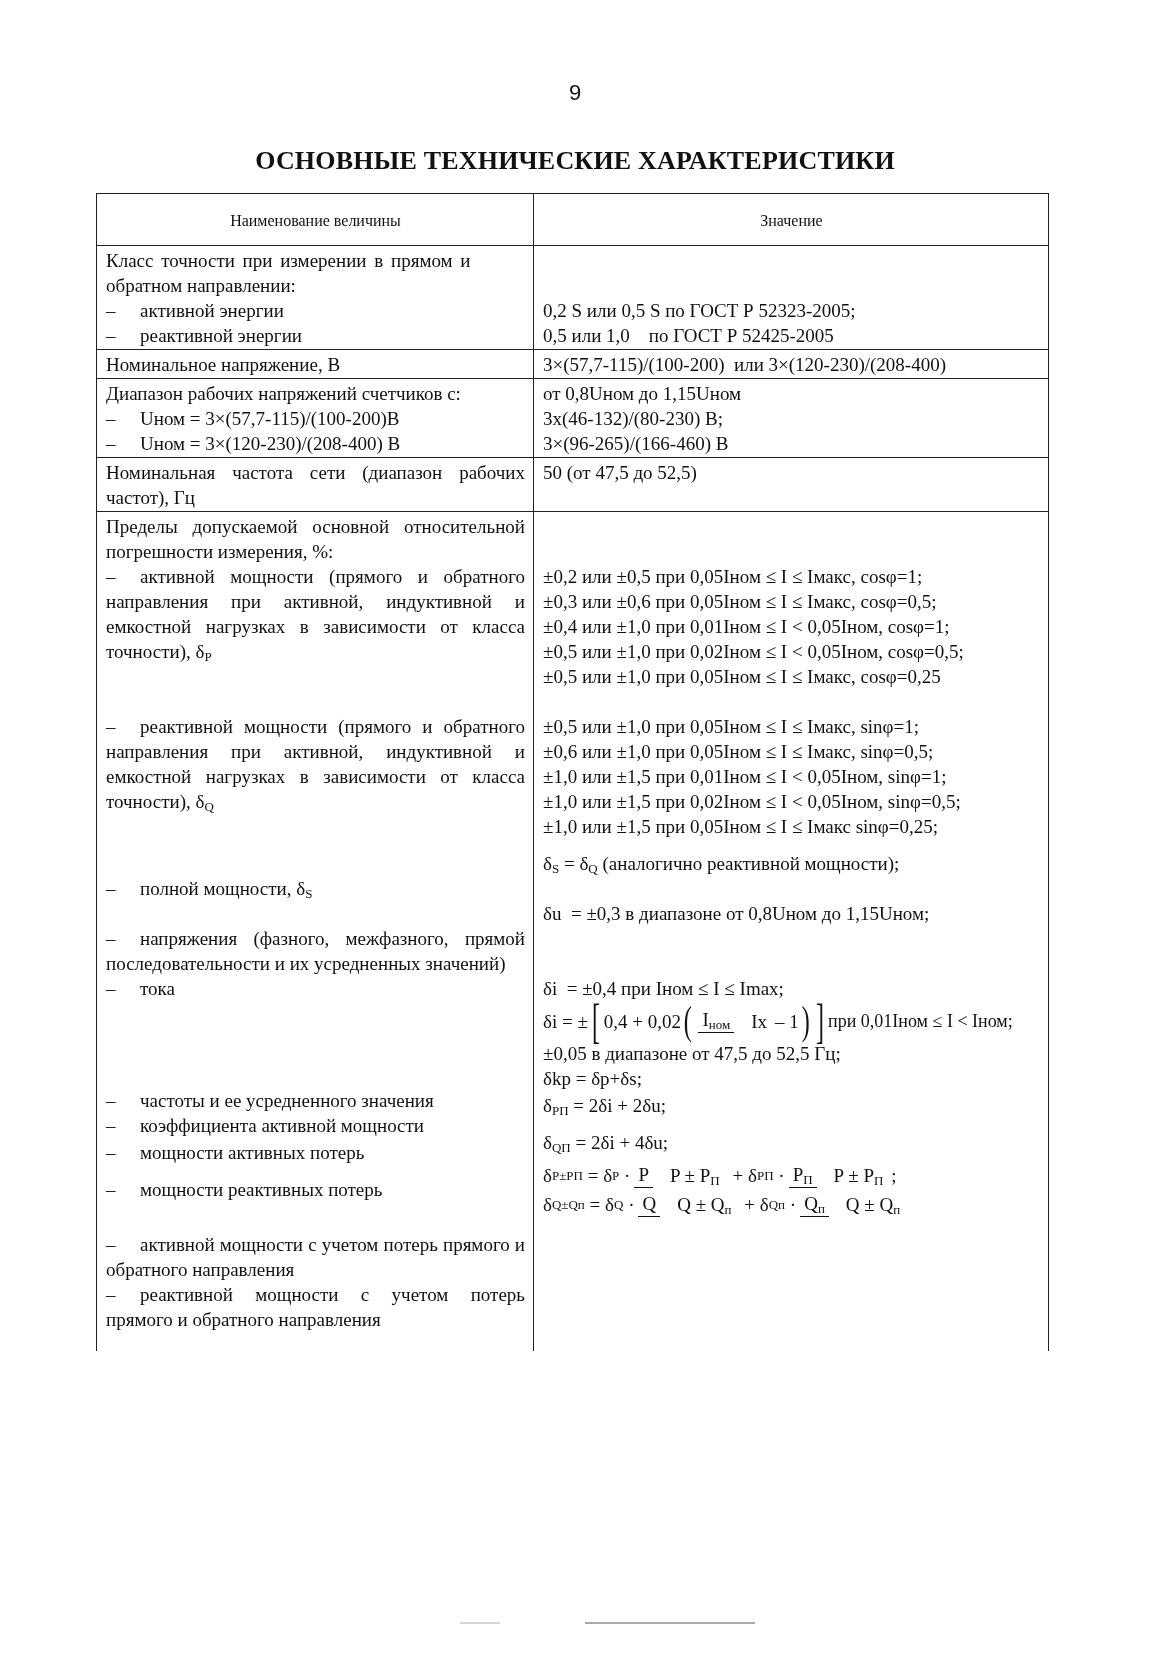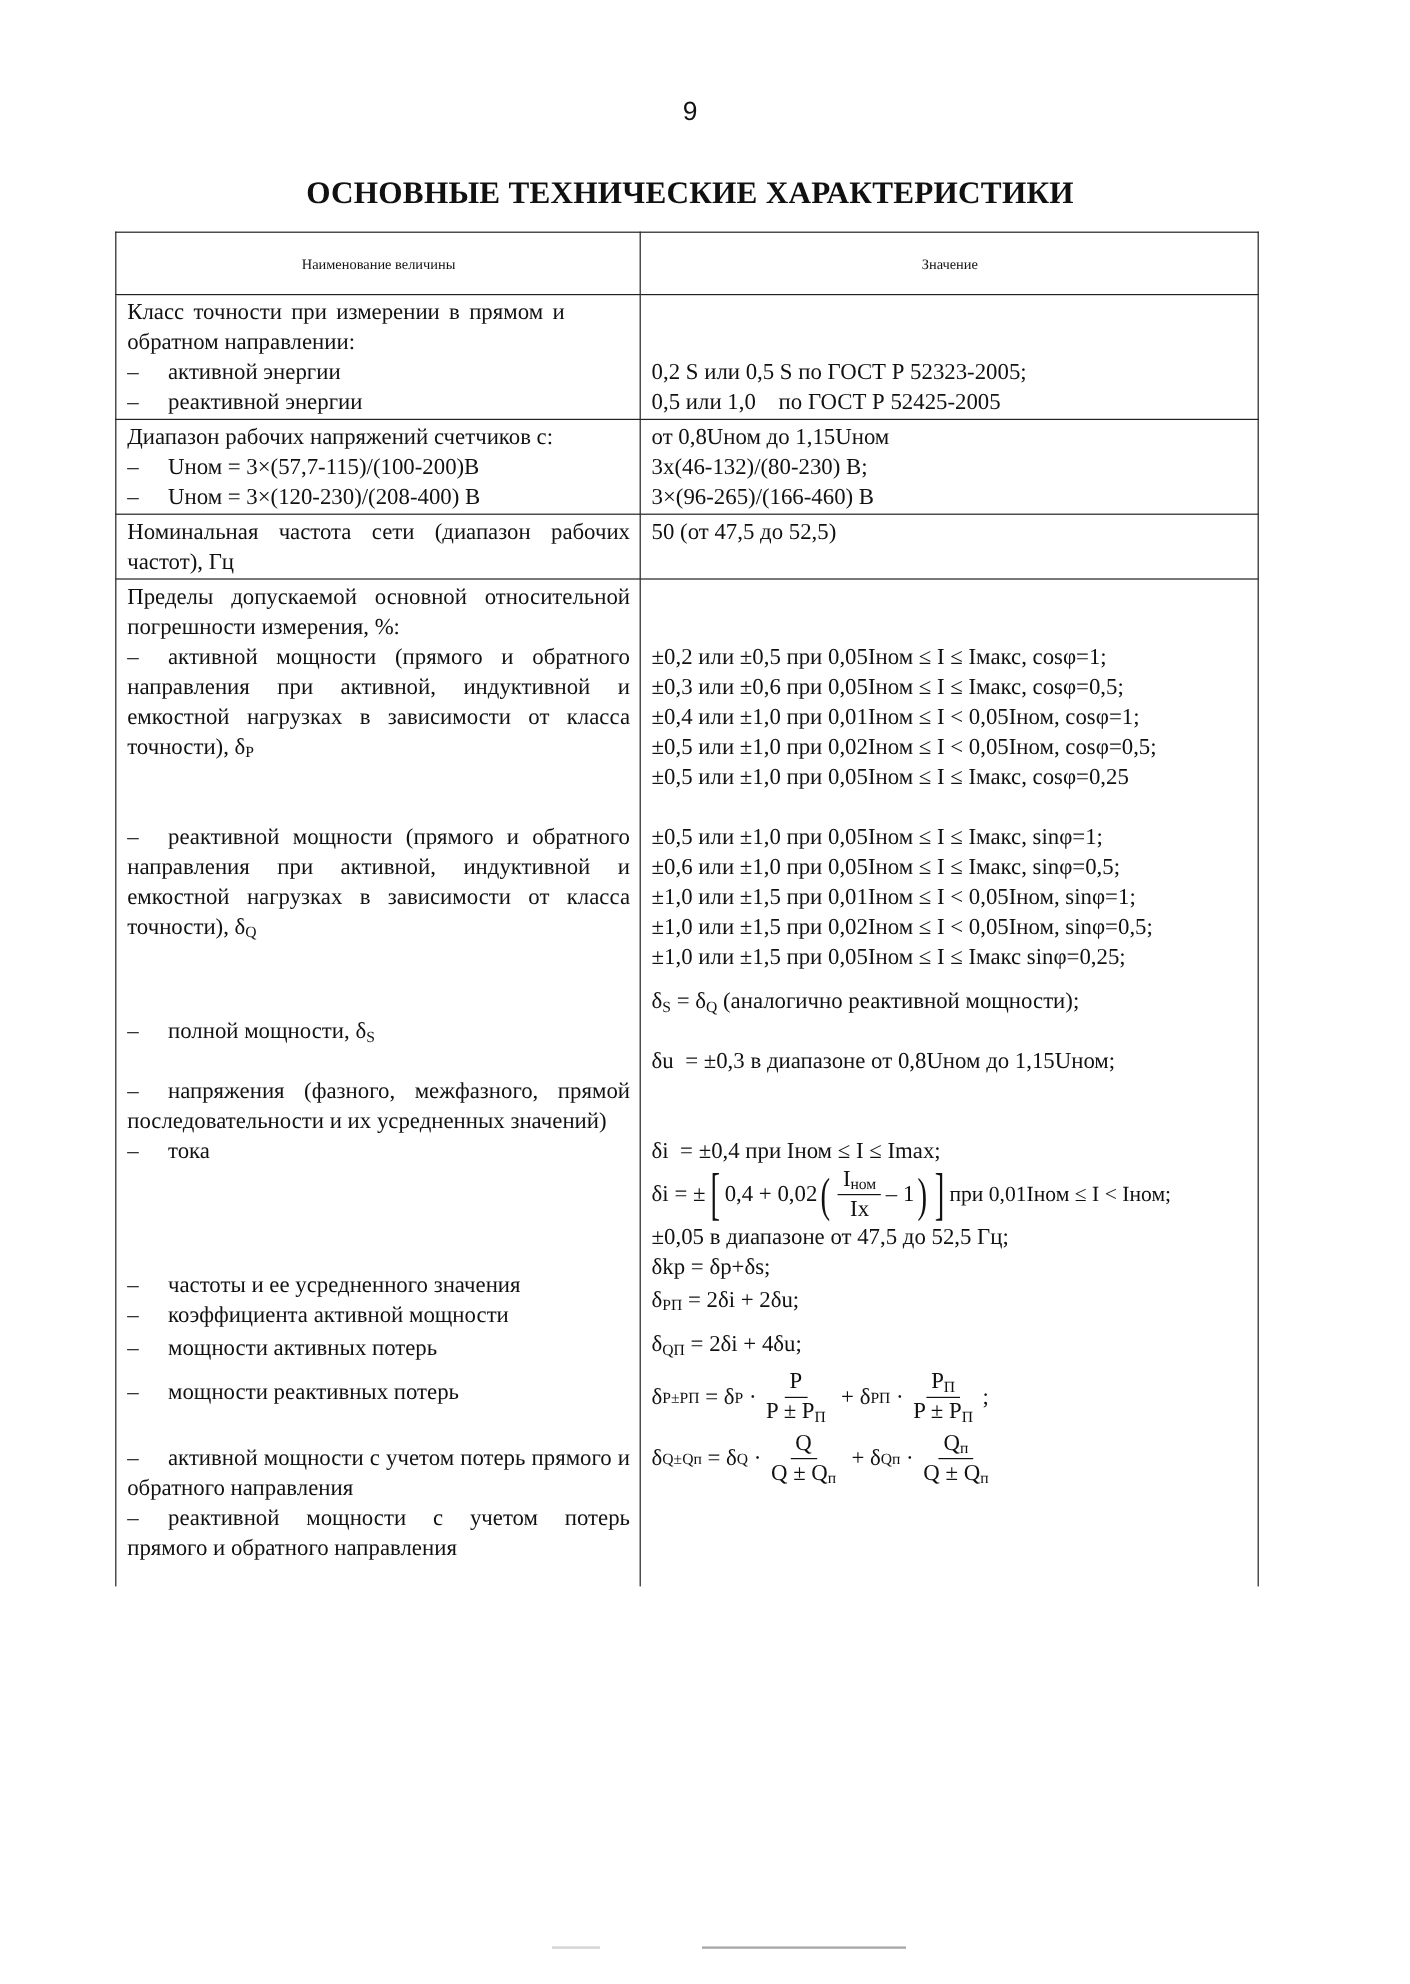--- a/index.html
+++ b/index.html
@@ -20,29 +20,29 @@
     position: absolute; left: 96px; top: 193px; width: 952px;
     border-collapse: collapse; table-layout: fixed;
     font-size: 19px; line-height: 25px;
   }
   table.spec col.c1 { width: 437px; }
   table.spec col.c2 { width: 515px; }
   table.spec td, table.spec th {
     border: 1.5px solid #222; vertical-align: top; padding: 2px 8px 1px 9px;
   }
   table.spec tr:last-child td { border-bottom: none; }
-  table.spec th { font-weight: normal; text-align: center; height: 48px; vertical-align: middle; font-size: 12px; }
+  table.spec th { font-weight: normal; text-align: center; height: 48px; vertical-align: middle; font-size: 16px; }
   .just { text-align: justify; text-align-last: left; }
   .line { display: block; white-space: nowrap; }
   .dash { display: inline-block; width: 34px; }
   .gap { display: block; height: 25px; }
   .gap2 { display: block; height: 12px; }
   sub { font-size: 13px; vertical-align: -3px; line-height: 0; }
   .formula { display: flex; align-items: center; white-space: nowrap; font-size: 19px; }
-  .frac { display: inline-flex; flex-direction: column; align-items: center; margin: 0 4px; vertical-align: middle; }
+  .frac { display: inline-flex; flex-direction: row; align-items: center; margin: 0 4px; vertical-align: middle; gap: 13px; }
   .frac .num { padding: 0 4px 1px; border-bottom: 1.3px solid #111; line-height: 22px; }
   .frac .den { padding: 1px 4px 0; line-height: 22px; }
   .bracket { font-size: 48px; font-weight: 200; line-height: 40px; transform: scaleX(0.5); display: inline-block; }
   .paren { font-size: 40px; font-weight: 200; line-height: 40px; transform: scaleX(0.6); display: inline-block; }
   .scan-artifact { position: absolute; top: 1622px; height: 2px; background: #aaa; }
 </style>
 </head>
 <body>
 
 <div class="page-number">9</div>
@@ -69,20 +69,24 @@
         <span class="line"><span class="dash">–</span><span>реактивной энергии</span></span>
       </td>
       <td>
         <span class="gap"></span>
           <span class="gap"></span>
         <span class="line">0,2 S или 0,5 S по ГОСТ Р 52323-2005;</span>
         <span class="line" style="white-space:pre">0,5 или 1,0    по ГОСТ Р 52425-2005</span>
       </td>
     </tr>
 
+    <tr>
+      <td>Номинальное напряжение, В</td>
+      <td style="white-space:pre">3×(57,7-115)/(100-200)  или 3×(120-230)/(208-400)</td>
+    </tr>
 
     <tr>
       <td>
         <span class="line">Диапазон рабочих напряжений счетчиков с:</span>
         <span class="line"><span class="dash">–</span><span>Uном = 3×(57,7-115)/(100-200)В</span></span>
         <span class="line"><span class="dash">–</span><span>Uном = 3×(120-230)/(208-400) В</span></span>
       </td>
       <td>
         <span class="line">от 0,8Uном до 1,15Uном</span>
         <span class="line">3х(46-132)/(80-230) В;</span>

